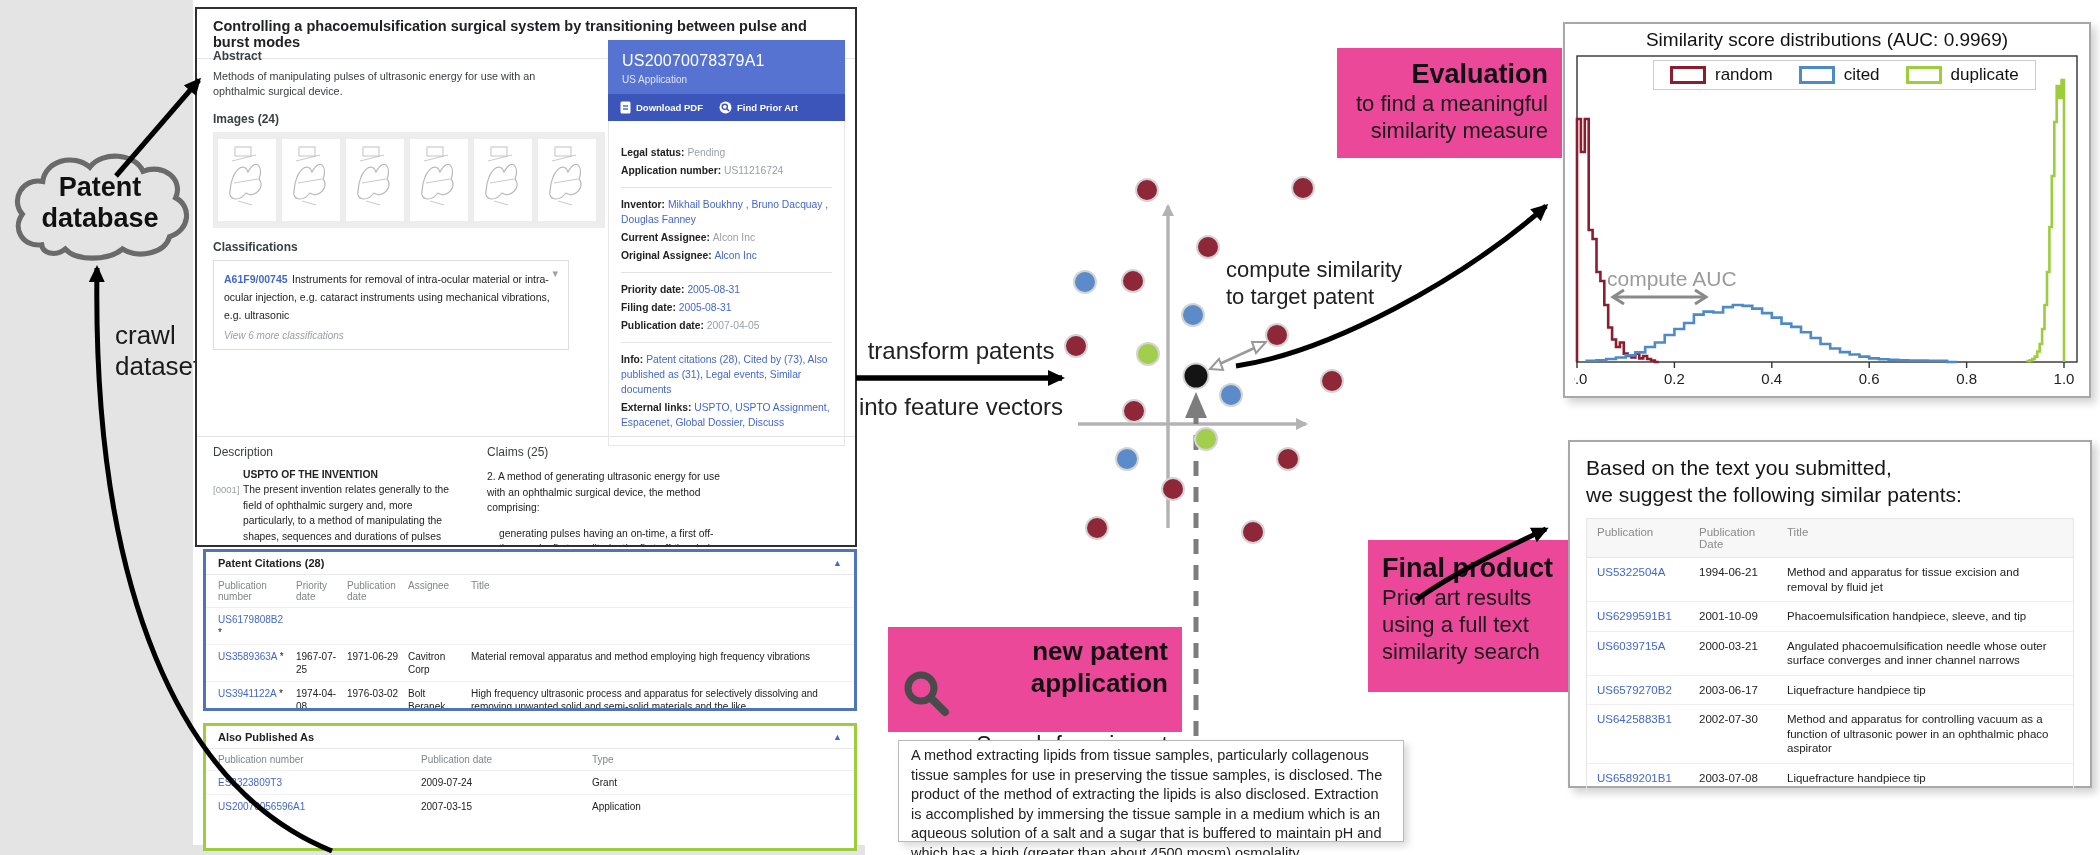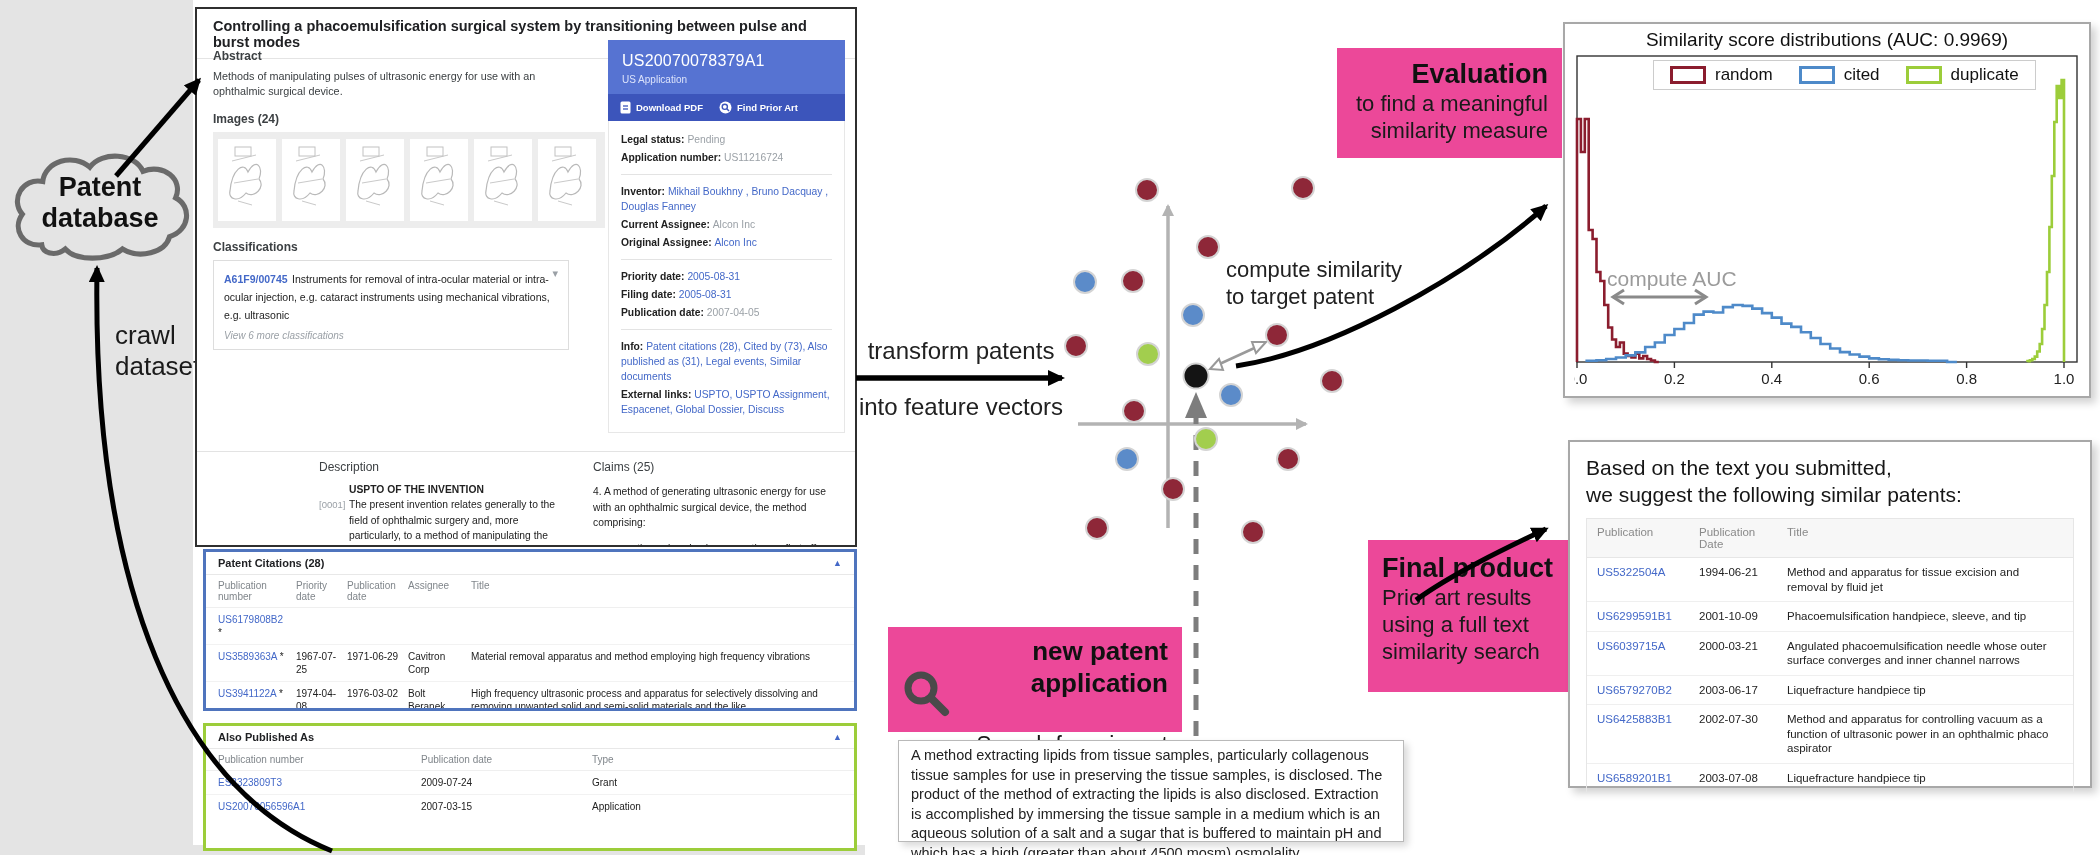--- a/index.html
+++ b/index.html
@@ -39,37 +39,37 @@
   #card-left{position:absolute;left:16px;top:38px;width:392px;}
   .sec-label{font-size:12px;font-weight:700;color:#3c4043;margin:10px 0 6px;}
   #abstract-text{font-size:10.8px;line-height:14.5px;color:#3c4043;width:370px;}
   #thumb-strip{margin-top:4px;width:392px;height:96px;background:#ededed;display:flex;align-items:center;gap:6px;padding:0 5px;box-sizing:border-box;}
   .thumb{width:58px;height:82px;background:#fff;flex:0 0 auto;}
   #class-box{border:1px solid #ddd;padding:8px 10px;width:356px;box-sizing:border-box;position:relative;}
   #class-box .code{color:#4368c8;font-weight:700;font-size:10.5px;}
   #class-box .ctext{font-size:10.5px;line-height:14px;color:#222;}
   #class-more{font-size:10px;font-style:italic;color:#9aa0a6;margin-top:7px;}
   #class-caret{position:absolute;right:10px;top:6px;color:#9aa0a6;font-size:11px;}
-  #desc-section{position:absolute;left:0;top:442px;width:658px;border-top:1px solid #e3e3e3;padding:8px 16px 0;box-sizing:border-box;display:flex;justify-content:flex-end;}
+  #desc-section{position:absolute;left:0;top:427px;width:658px;border-top:1px solid #e3e3e3;padding:8px 16px 0;box-sizing:border-box;display:flex;}
   .sec-label2{font-size:12px;color:#3c4043;margin-bottom:10px;}
   #desc-col{width:238px;}
   #claims-col{margin-left:36px;width:246px;}
   #field-head{font-weight:700;font-size:10.3px;margin-left:30px;color:#222;}
   #desc-body{display:grid;grid-template-columns:30px 1fr;font-size:10.3px;line-height:15.5px;color:#222;margin-top:2px;}
   #para-num{color:#9aa0a6;font-size:9.5px;}
   .claim{font-size:10.3px;line-height:15.5px;color:#222;margin-bottom:10px;}
   .claim.indent{margin-left:12px;}
   
   #sidebar{position:absolute;left:411px;top:31px;width:237px;}
   #sb-head{background:#5673d2;color:#fff;padding:12px 14px 9px;}
   #sb-pub{font-size:16px;letter-spacing:.2px;}
   #sb-kind{font-size:10px;color:#dce3fb;margin-top:4px;}
   #sb-bar{background:#3c55bb;color:#fff;display:flex;gap:16px;align-items:center;padding:7px 12px;font-size:9.5px;font-weight:700;}
   .sb-btn{display:flex;align-items:center;gap:5px;cursor:pointer;}
-  #sb-body{border:1px solid #e7e7e7;border-top:none;padding:2px 12px 6px;font-size:10.3px;line-height:15px;}
+  #sb-body{border:1px solid #e7e7e7;border-top:none;padding:15px 12px 6px;font-size:10.3px;line-height:15px;}
   .sb-group{border-top:1px solid #e3e3e3;padding:6px 0;}
   .sb-group:first-child{border-top:none;}
   .sb-row{margin:3px 0;}
   .sb-label{font-weight:700;color:#212121;}
   .sb-val.gray{color:#9aa0a6;}
   .sb-val.link{color:#4368c8;}
   
   .collapse-box{position:absolute;background:#fff;box-sizing:border-box;}
   #citations-box{left:203px;top:549px;width:654px;height:162px;border:3px solid #4f74bd;overflow:hidden;}
   #alsopub-box{left:203px;top:723px;width:654px;height:128px;border:3px solid #9ccd3a;overflow:hidden;}
@@ -215,21 +215,21 @@
     <div id="desc-col">
       <div class="sec-label2">Description</div>
       <div id="field-head">USPTO OF THE INVENTION</div>
       <div id="desc-body">
         <div id="para-num">[0001]</div>
         <div>The present invention relates generally to the field of ophthalmic surgery and, more particularly, to a method of manipulating the shapes, sequences and durations of pulses of ultrasonic energy generated by an ultrasound handpiece of a phacoemulsification surgical system.</div>
       </div>
     </div>
     <div id="claims-col">
       <div class="sec-label2">Claims (25)</div>
-      <div class="claim">4. A method of generating ultrasonic energy for use with an ophthalmic surgical device, the method comprising:</div>
+      <div class="claim">2. A method of generating ultrasonic energy for use with an ophthalmic surgical device, the method comprising:</div>
       <div class="claim indent">generating pulses having an on-time, a first off-time, and a first amplitude, the first off-time being greater than the on-time;</div>
 
     </div>
   </div>
 
   <div id="sidebar">
     <div id="sb-head">
       <div id="sb-pub">US20070078379A1</div>
       <div id="sb-kind">US Application</div>
     </div>

